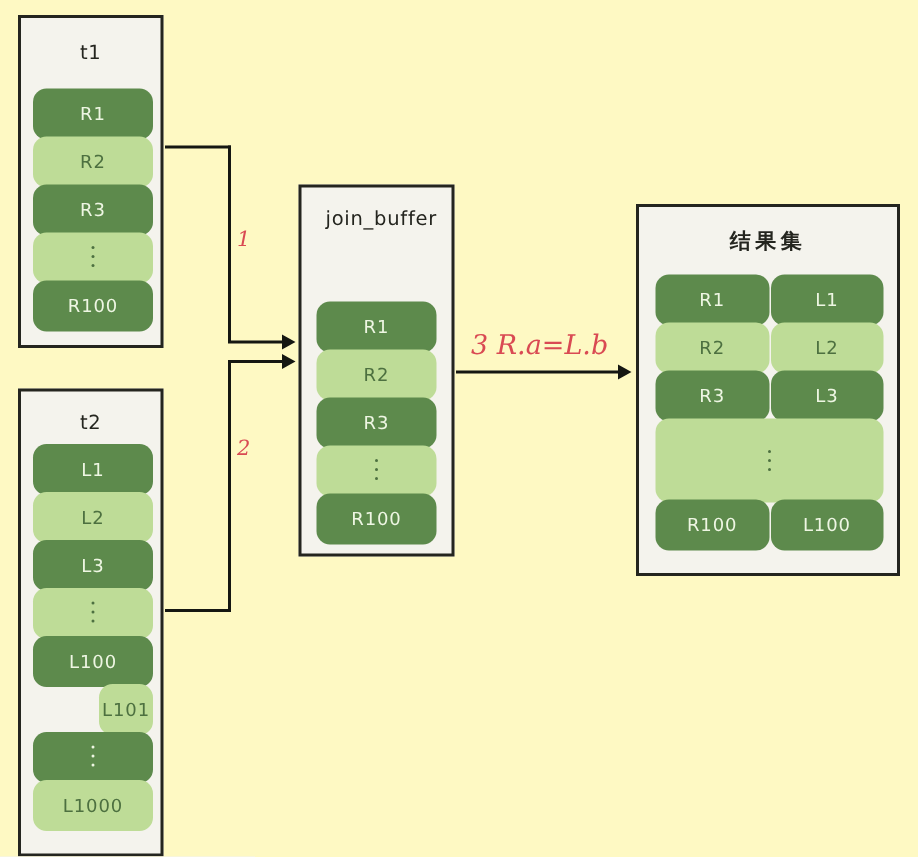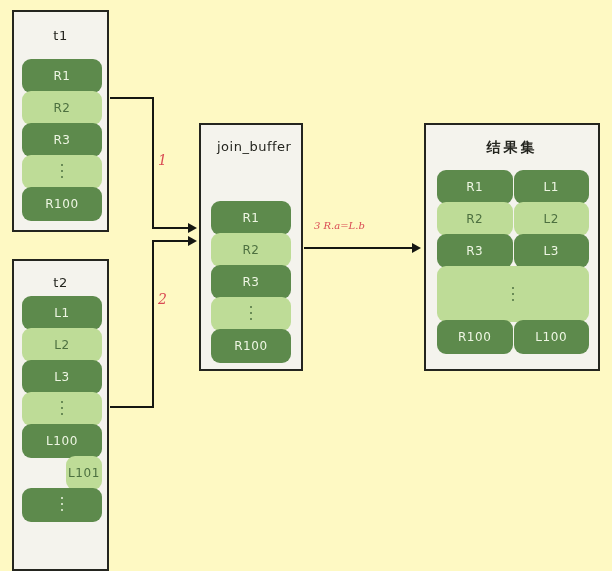--- a/index.html
+++ b/index.html
@@ -115,21 +115,21 @@
   }
 
   .note {
     position: absolute;
     color: #d94a53;
     font-family: "DejaVu Serif", serif;
     font-style: italic;
     font-size: 14px;
     white-space: nowrap;
   }
-  .note.big { font-size: 10px; }
+  .note.big { font-size: 18px; }
 </style>
 </head>
 <body>
 
 <div id="canvas">
 
   <div class="panel" style="left:12px; top:10px; width:97px; height:222px;">
     <div class="panel-title center" style="top:16px;">t1</div>
 
     <div class="rows" style="left:8px; top:47px; width:80px;">
@@ -163,20 +163,21 @@
         </div>
       <div class="row dark" style="height:34px;">L100</div>
       <div class="row light" style="height:34px;margin-left:44px;">L101</div>
       <div class="row dark" style="height:34px;">
           <span class="dots">
             <i></i>
             <i></i>
             <i></i>
           </span>
         </div>
+      <div class="row light" style="height:34px;">L1000</div>
     </div>
   </div>
 
   <div class="panel" style="left:199px; top:123px; width:104px; height:248px;">
     <div class="panel-title" style="left:16px; top:14px;">join_buffer</div>
 
     <div class="rows" style="left:10px; top:76px; width:80px;">
       <div class="row dark" style="height:34px;">R1</div>
       <div class="row light" style="height:34px;">R2</div>
       <div class="row dark" style="height:34px;">R3</div>
@@ -184,21 +185,21 @@
           <span class="dots">
             <i></i>
             <i></i>
             <i></i>
           </span>
         </div>
       <div class="row dark" style="height:34px;">R100</div>
     </div>
   </div>
 
-  <div class="panel" style="left:424px; top:123px; width:176px; height:248px;">
+  <div class="panel" style="left:424px; top:136px; width:176px; height:248px;">
     <div class="panel-title center cjk" style="top:14px;">结果集</div>
 
     <div class="rows" style="left:11px; top:45px; width:152px;">
 
       <div class="pair">
         <div class="cell dark left" style="width:76px; height:34px;">R1</div>
         <div class="cell dark" style="width:76px; height:34px;">L1</div>
       </div>
 
       <div class="pair">

